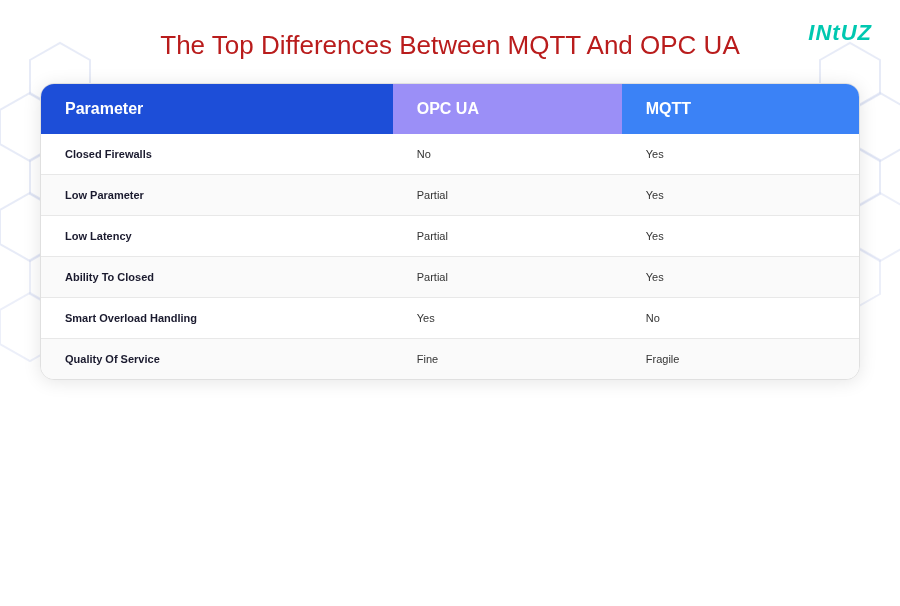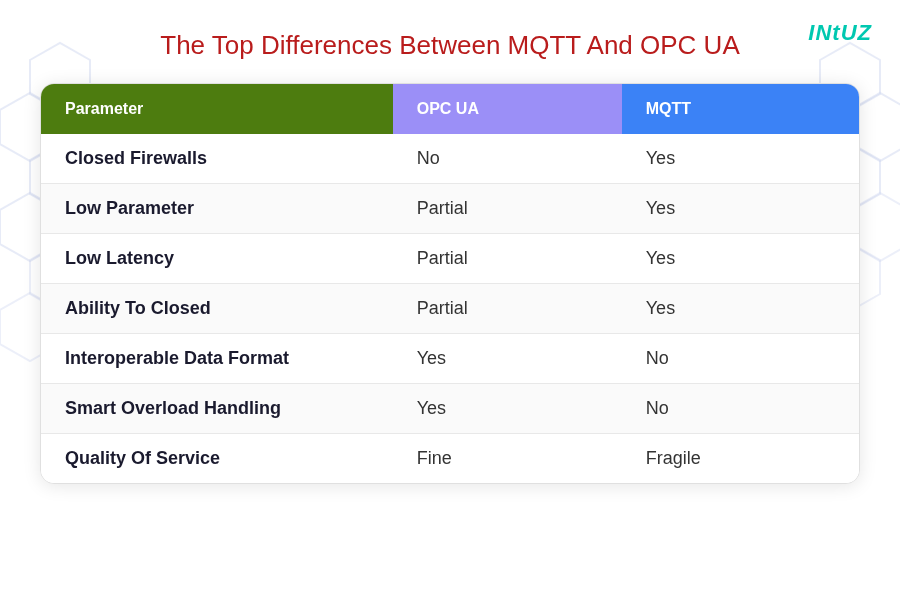--- a/index.html
+++ b/index.html
@@ -75,21 +75,21 @@
 
     .table thead tr th {
       padding: 16px 24px;
       font-size: 16px;
       font-weight: 700;
       color: #fff;
       text-align: left;
     }
 
     .th-parameter {
-      background: #4d7c0f;
+      background: #1d4ed8;
       width: 43%;
     }
 
     .th-opcua {
       background: #9b8ff7;
       width: 28%;
       margin-left: 40px;
     }
 
     .th-mqtt {
@@ -100,21 +100,21 @@
     .table tbody tr {
       border-bottom: 1px solid #e8e8e8;
     }
 
     .table tbody tr:last-child {
       border-bottom: none;
     }
 
     .table tbody tr td {
       padding: 14px 24px;
-      font-size: 18px;
+      font-size: 11px;
       color: #222;
       background: #fff;
     }
 
     .table tbody tr td:first-child {
       font-weight: 700;
       color: #1a1a2e;
     }
 
     .table tbody tr td:not(:first-child) {
@@ -180,25 +180,20 @@
             <td>Low Latency</td>
             <td>Partial</td>
             <td>Yes</td>
           </tr>
           <tr>
             <td>Ability To Closed</td>
             <td>Partial</td>
             <td>Yes</td>
           </tr>
           <tr>
-            <td>Interoperable Data Format</td>
-            <td>Yes</td>
-            <td>No</td>
-          </tr>
-          <tr>
             <td>Smart Overload Handling</td>
             <td>Yes</td>
             <td>No</td>
           </tr>
           <tr>
             <td>Quality Of Service</td>
             <td>Fine</td>
             <td>Fragile</td>
           </tr>
         </tbody>

